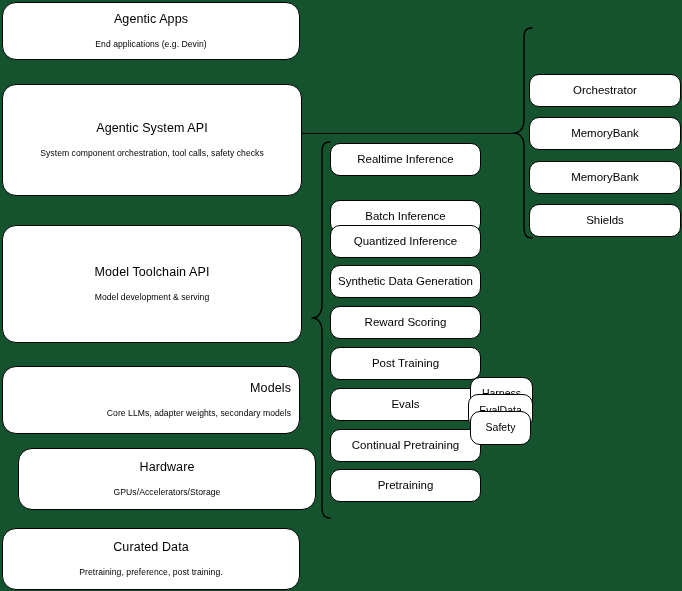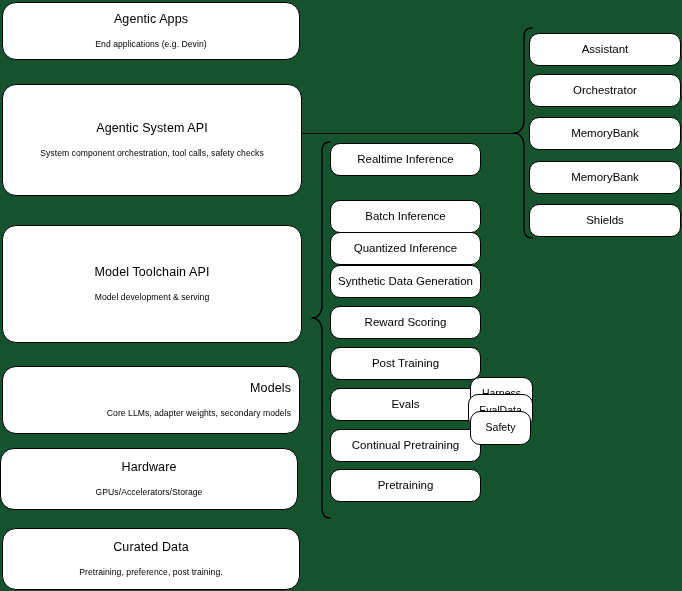--- a/index.html
+++ b/index.html
@@ -99,21 +99,21 @@
   <div class="node stack-node" style="left:2px; top:225px; width:300px; height:118px;">
     <div class="title">Model Toolchain API</div>
     <div class="subtitle">Model development &amp; serving</div>
   </div>
 
   <div class="node stack-node" style="left:2px; top:366px; width:298px; height:68px;align-items:flex-end;">
     <div class="title">Models</div>
     <div class="subtitle">Core LLMs, adapter weights, secondary models</div>
   </div>
 
-  <div class="node stack-node" style="left:0; top:448px; width:298px; height:62px;">
+  <div class="node stack-node" style="left:18px; top:448px; width:298px; height:62px;">
     <div class="title">Hardware</div>
     <div class="subtitle">GPUs/Accelerators/Storage</div>
   </div>
 
   <div class="node stack-node" style="left:2px; top:528px; width:298px; height:62px;">
     <div class="title">Curated Data</div>
     <div class="subtitle">Pretraining, preference, post training.</div>
   </div>
 
   <div class="connector-line" style="left:302px; top:133px; width:212px;"></div>
@@ -129,21 +129,21 @@
       <path d="M20 2 C13 2, 12 6, 12 13 L12 94 C12 102, 8 107, 2 107 C8 107, 12 112, 12 120 L12 200 C12 207, 13 212, 20 212" stroke="#000000" stroke-width="1.4" fill="none" stroke-linecap="round" stroke-linejoin="round"></path>
     </svg>
   </div>
 
   <div class="node api-node" style="left:330px; top:143px; width:151px; height:33px;">
     <div class="title">Realtime Inference</div>
   </div>
   <div class="node api-node" style="left:330px; top:200px; width:151px; height:33px;">
     <div class="title">Batch Inference</div>
   </div>
-  <div class="node api-node" style="left:330px; top:225px; width:151px; height:33px;margin-top:7px;">
+  <div class="node api-node" style="left:330px; top:225px; width:151px; height:33px;">
     <div class="title">Quantized Inference</div>
   </div>
   <div class="node api-node" style="left:330px; top:265px; width:151px; height:33px;">
     <div class="title">Synthetic Data Generation</div>
   </div>
   <div class="node api-node" style="left:330px; top:306px; width:151px; height:33px;">
     <div class="title">Reward Scoring</div>
   </div>
   <div class="node api-node" style="left:330px; top:347px; width:151px; height:33px;">
     <div class="title">Post Training</div>
@@ -161,23 +161,20 @@
   <div class="node pill-node" style="left:470px; top:377px; width:63px; height:16px;">
     <div class="title">Harness</div>
   </div>
   <div class="node pill-node" style="left:468px; top:394px; width:65px; height:16px;">
     <div class="title">EvalData</div>
   </div>
   <div class="node pill-node" style="left:470px; top:411px; width:61px; height:16px;">
     <div class="title">Safety</div>
   </div>
 
-  <div class="node api-node" style="left:529px; top:33px; width:152px; height:33px;">
-    <div class="title">Assistant</div>
-  </div>
   <div class="node api-node" style="left:529px; top:74px; width:152px; height:33px;">
     <div class="title">Orchestrator</div>
   </div>
   <div class="node api-node" style="left:529px; top:117px; width:152px; height:33px;">
     <div class="title">MemoryBank</div>
   </div>
   <div class="node api-node" style="left:529px; top:161px; width:152px; height:33px;">
     <div class="title">MemoryBank</div>
   </div>
   <div class="node api-node" style="left:529px; top:204px; width:152px; height:33px;">

